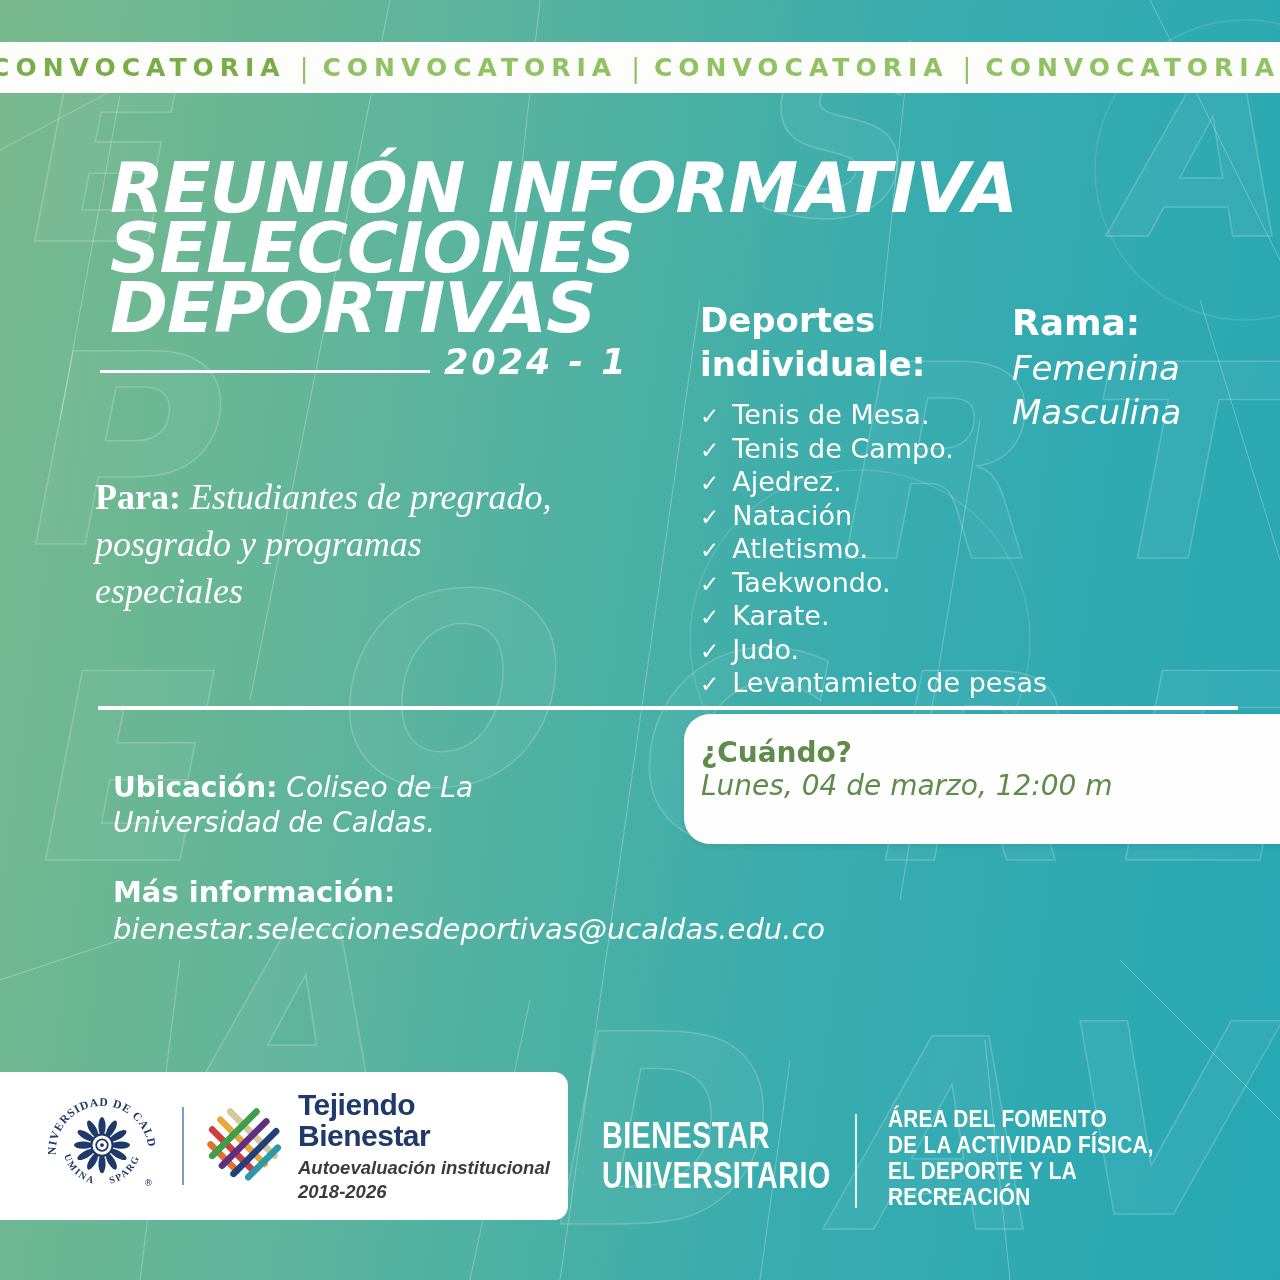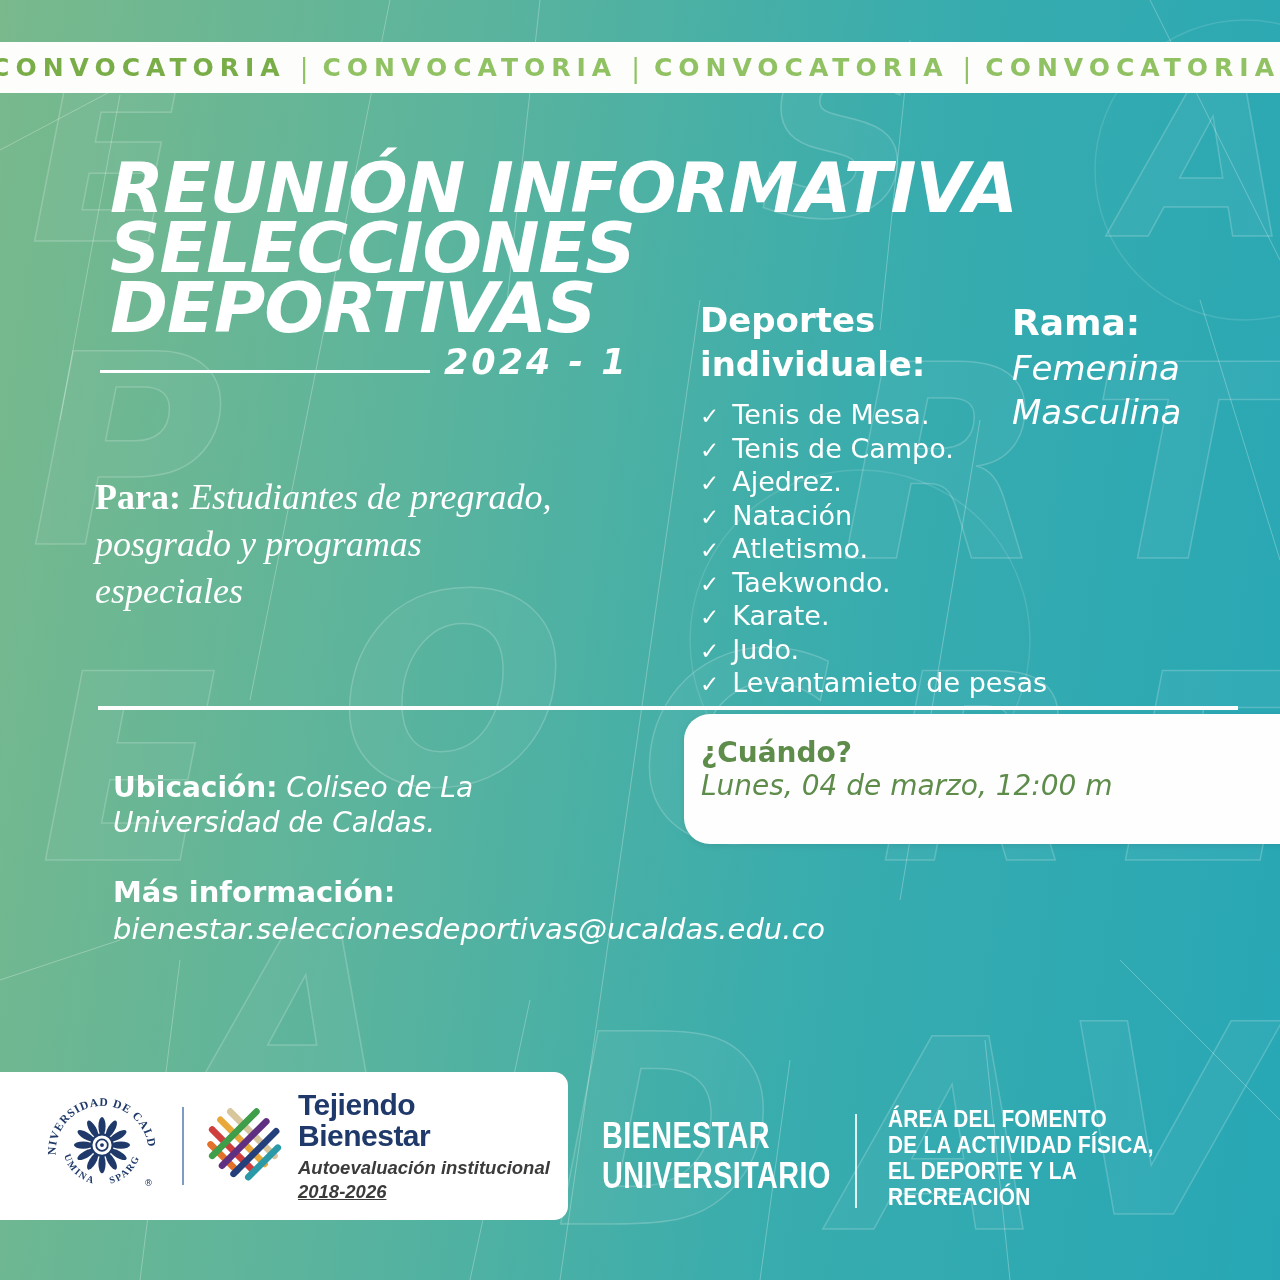--- a/index.html
+++ b/index.html
@@ -65,21 +65,21 @@
   .masinfo .email{font-style:italic;}
   
   .logo-box{
     position:absolute;left:0;top:1072px;width:568px;height:148px;background:#ffffff;
     border-radius:0 14px 14px 0;display:flex;align-items:center;box-sizing:border-box;padding-left:44px;
   }
   .logo-divider{width:2px;height:78px;background:#7c9cc4;margin:0 20px 0 22px;flex-shrink:0;}
   .brand-col{display:flex;flex-direction:column;}
   .brand-col .tj{font-size:30px;font-weight:800;line-height:31px;letter-spacing:-0.5px;color:#1f3a6a;font-family:"Liberation Sans",sans-serif;}
   .brand-col .sub{font-size:18.5px;font-style:italic;font-weight:600;color:#3b3b3a;margin-top:5px;line-height:24px;font-family:"Liberation Sans",sans-serif;}
-  .brand-col .yr{font-size:18.5px;font-style:italic;font-weight:600;color:#3b3b3a;line-height:24px;font-family:"Liberation Sans",sans-serif;text-decoration:underline;}
+  .brand-col .yr{font-size:18.5px;font-style:italic;font-weight:600;color:#3b3b3a;line-height:24px;font-family:"Liberation Sans",sans-serif;}
   .weave{margin-right:12px;flex-shrink:0;}
   
   .bu{position:absolute;left:602px;top:1116px;color:#fff;}
   .bu .inner{transform:scaleX(0.8);transform-origin:left top;font-family:"Liberation Sans",sans-serif;
     font-size:36px;font-weight:800;line-height:40px;letter-spacing:0.5px;white-space:nowrap;}
   .area-divider{position:absolute;left:855px;top:1114px;width:2px;height:94px;background:rgba(255,255,255,0.85);}
   .area{position:absolute;left:888px;top:1106px;color:#fff;}
   .area .inner{transform:scaleX(0.85);transform-origin:left top;font-family:"Liberation Sans",sans-serif;
     font-size:24.5px;font-weight:800;line-height:26px;letter-spacing:0.3px;white-space:nowrap;}
 </style>

